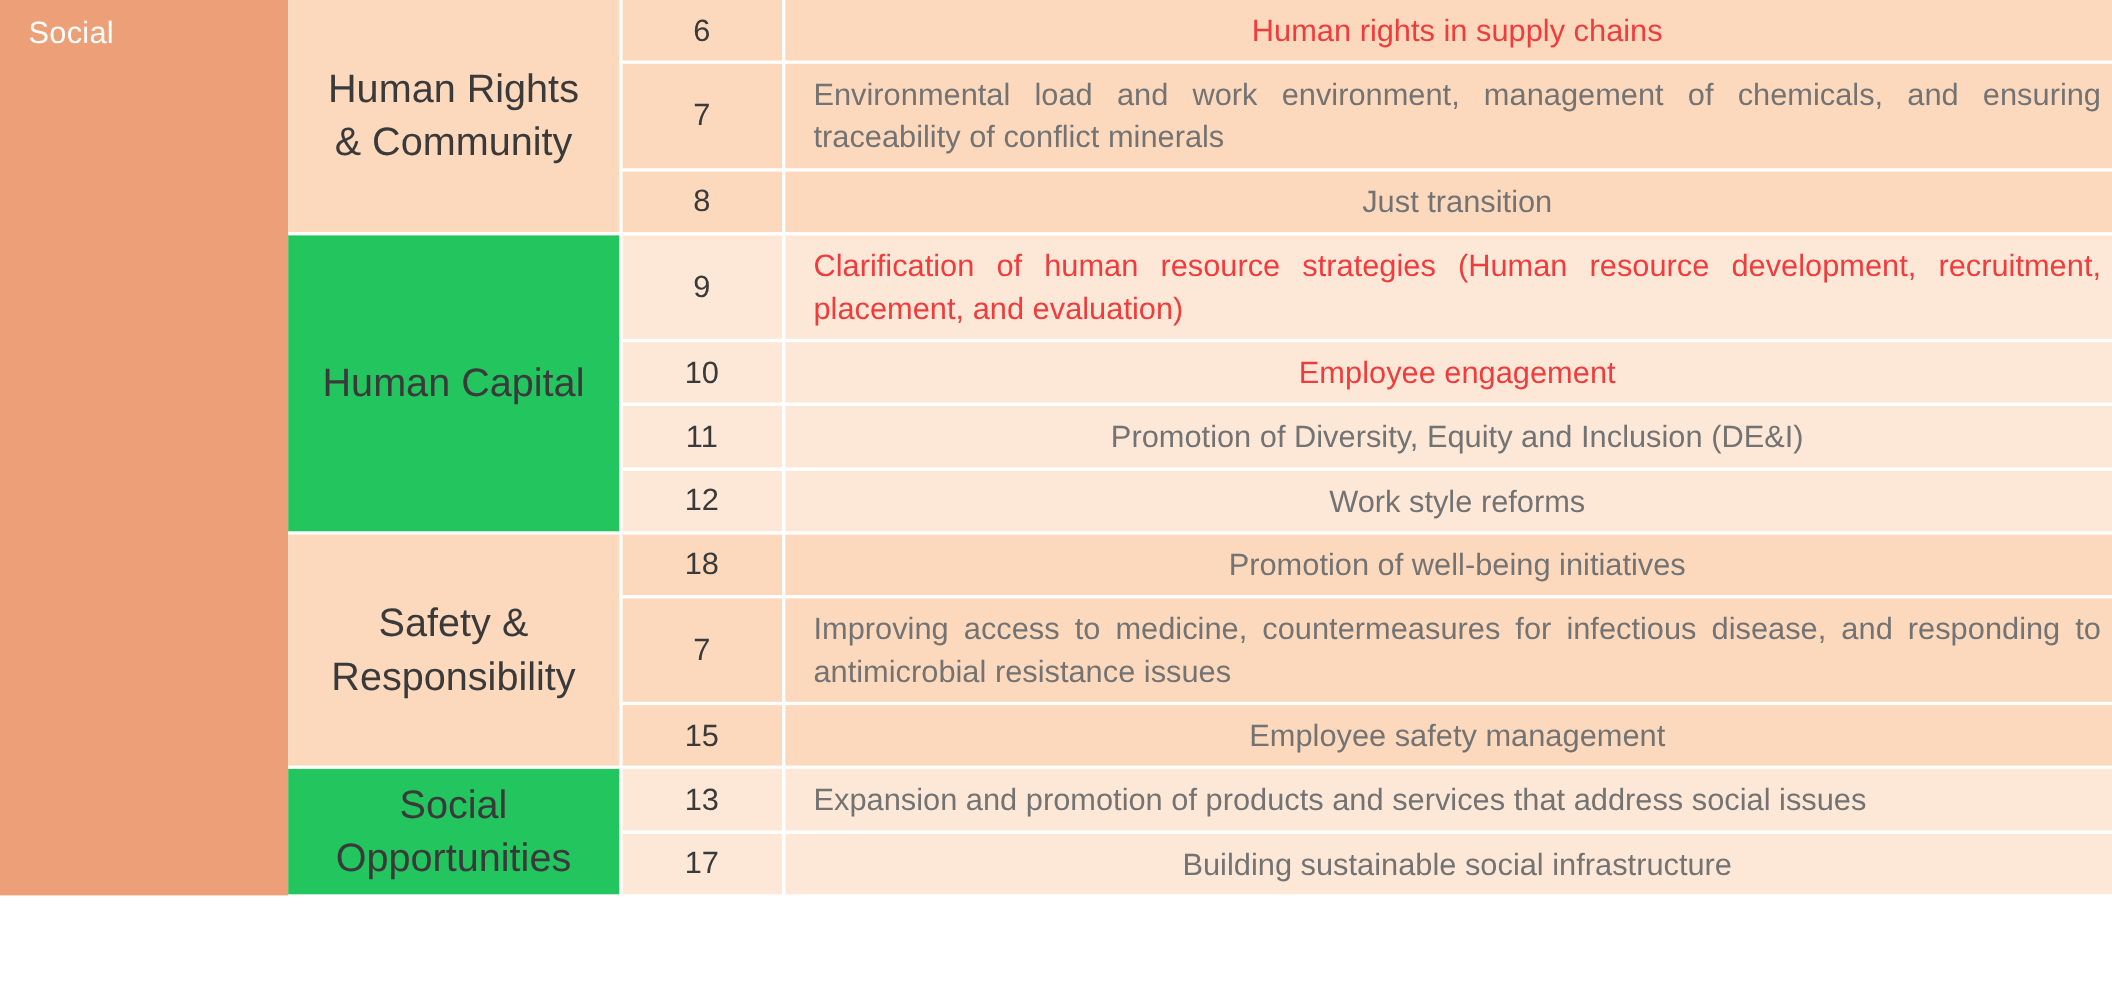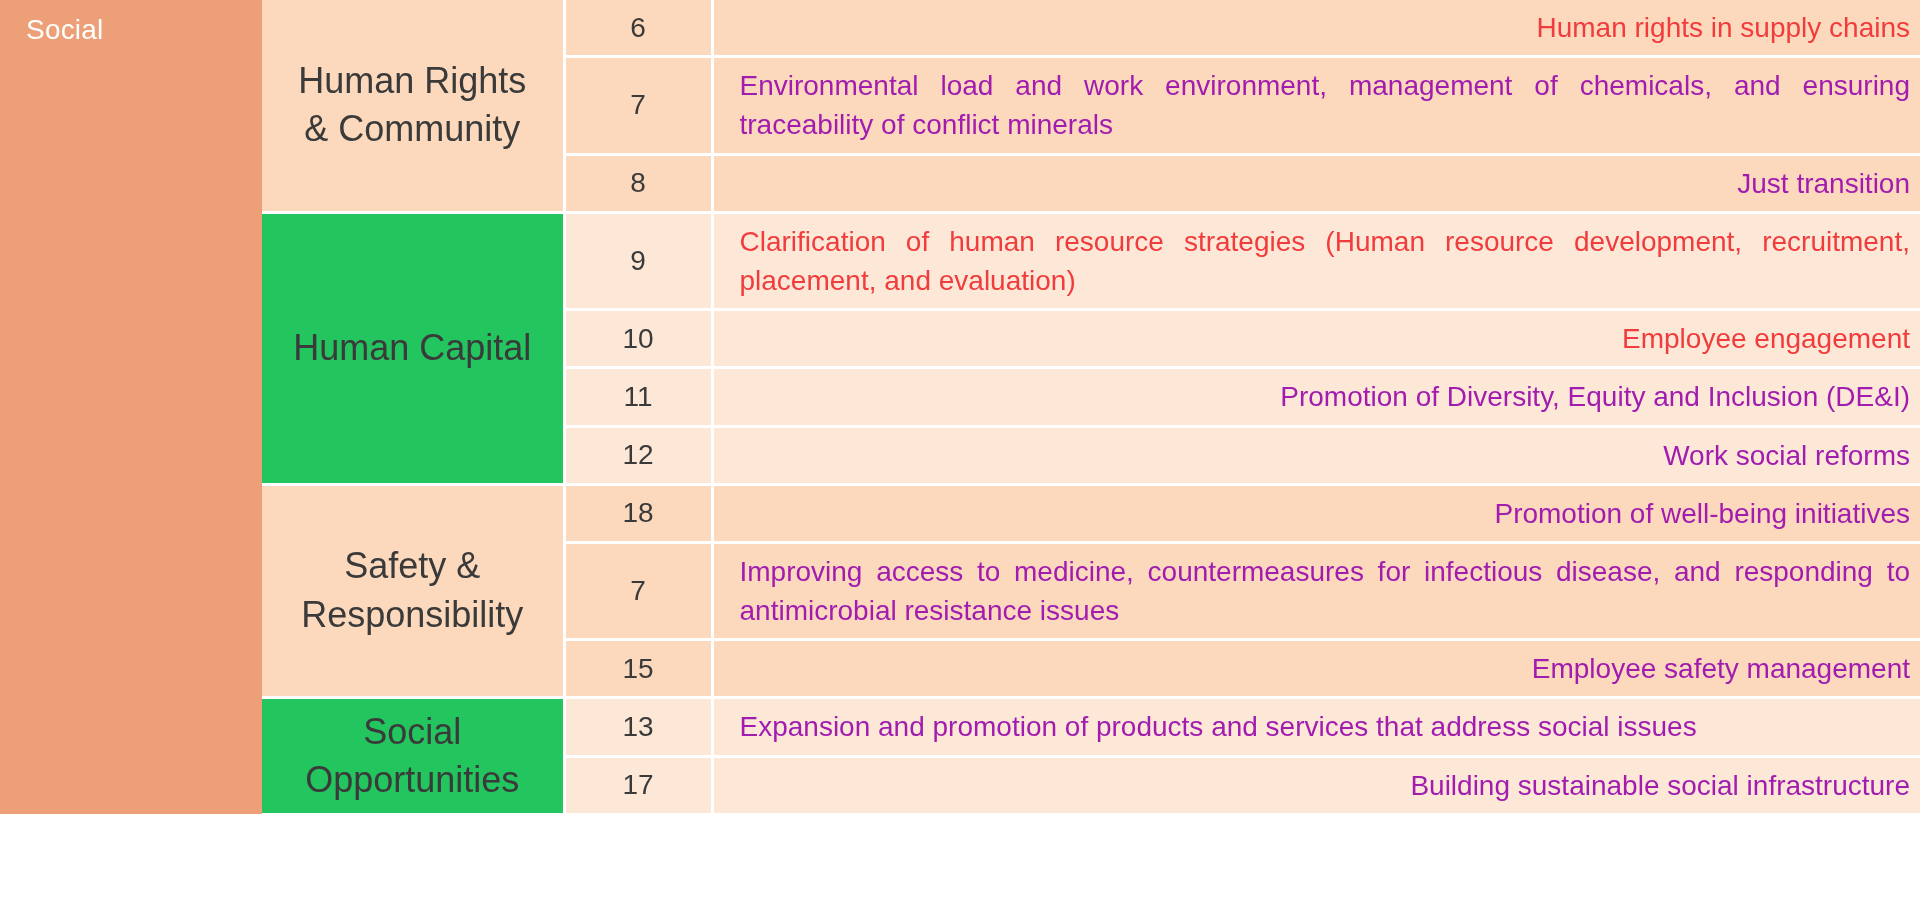--- a/index.html
+++ b/index.html
@@ -71,32 +71,32 @@
     border-bottom: 3px solid #ffffff;
     border-right: 3px solid #ffffff;
     padding: 4px 0;
   }
   .num-dark  { background: #fcd9bd; }
   .num-light { background: #fde8d8; }
 
   
   .topic-cell {
     font-size: 28px;
-    color: #a21caf;
+    color: #737373;
     line-height: 1.4;
     padding: 8px 10px 8px 26px;
     border-bottom: 3px solid #ffffff;
     text-align: justify;
     text-justify: inter-word;
   }
   .topic-dark  { background: #fcd9bd; }
   .topic-light { background: #fde8d8; }
 
   .topic-cell.highlight { color: #f03c3c; }
-  .topic-cell.single-line { text-align: right; }
+  .topic-cell.single-line { text-align: center; }
 </style>
 </head>
 <body>
 
 <div class="table-wrap">
   <table class="matrix">
     <colgroup>
       <col class="c-cat">
       <col class="c-theme">
       <col class="c-num">
@@ -134,21 +134,21 @@
       <tr>
         <td class="num-cell num-light">10</td>
         <td class="topic-cell topic-light highlight single-line">Employee engagement</td>
       </tr>
       <tr>
         <td class="num-cell num-light">11</td>
         <td class="topic-cell topic-light single-line">Promotion of Diversity, Equity and Inclusion (DE&amp;I)</td>
       </tr>
       <tr>
         <td class="num-cell num-light">12</td>
-        <td class="topic-cell topic-light single-line">Work social reforms</td>
+        <td class="topic-cell topic-light single-line">Work style reforms</td>
       </tr>
 
       <tr>
         <td class="theme-cell theme-dark" rowspan="3">
           <div>Safety &amp;</div>
           <div>Responsibility</div>
         </td>
         <td class="num-cell num-dark">18</td>
         <td class="topic-cell topic-dark single-line">Promotion of well-being initiatives</td>
       </tr>

